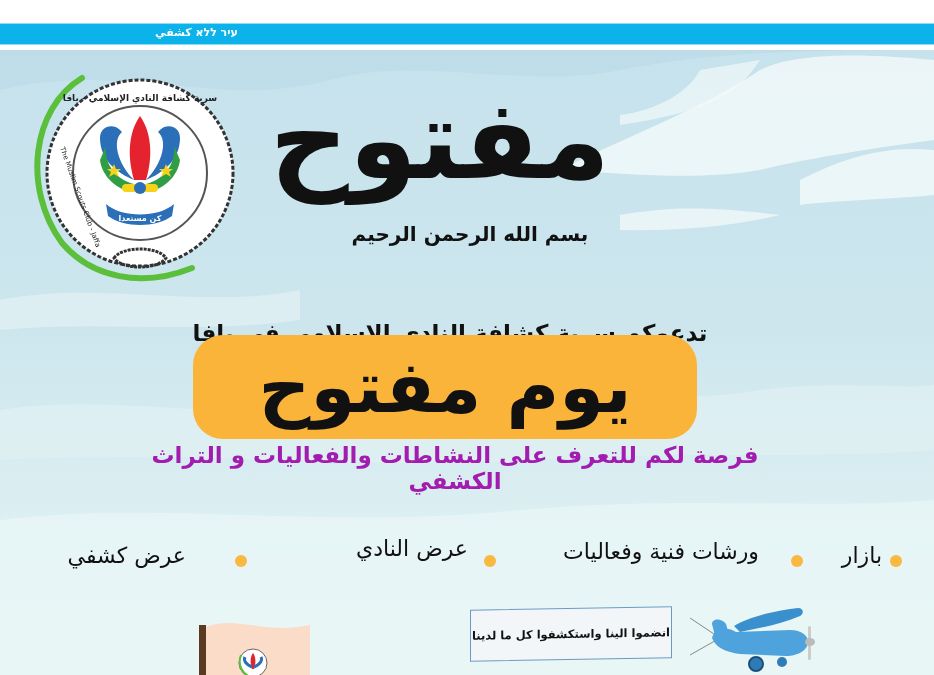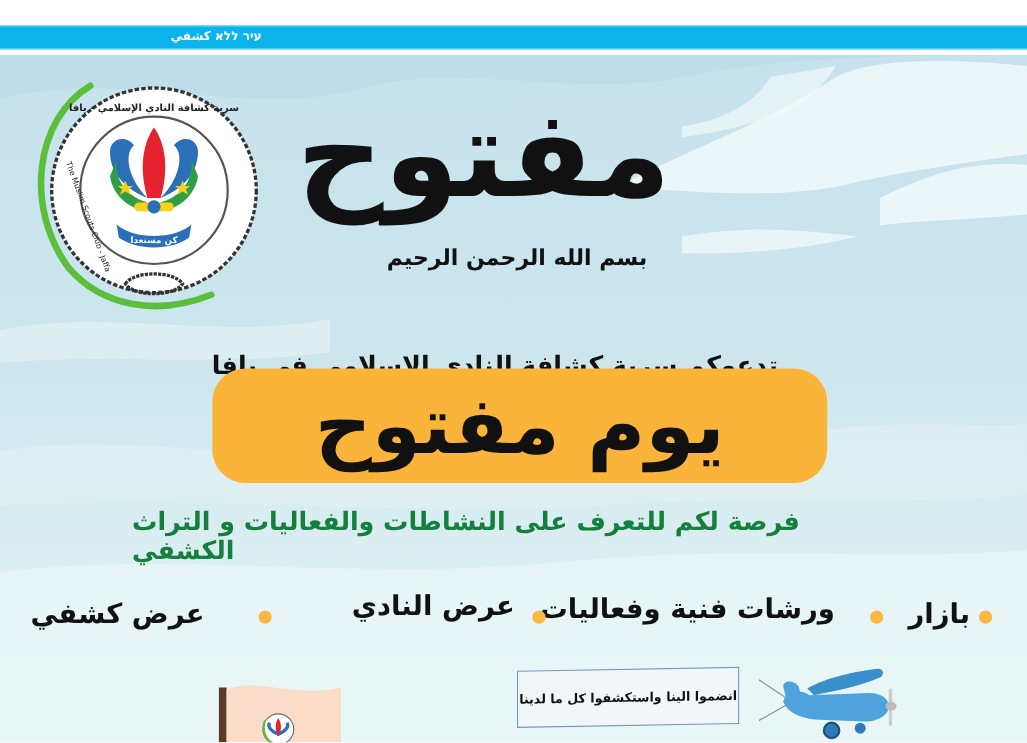--- a/index.html
+++ b/index.html
@@ -9,24 +9,24 @@
   .stripe-text{position:absolute;left:155px;top:23px;height:20px;line-height:20px;color:#fff;font-size:11px;font-weight:bold;direction:rtl;}
   .tlv{position:absolute;left:28px;top:8px;width:120px;height:40px;background:#fff;border-radius:0 20px 20px 0;}
   .tlv-text{position:absolute;left:6px;top:4px;font-size:8px;line-height:9px;font-weight:bold;color:#2b7fc4;text-align:right;width:38px;}
   .tlv-burst{position:absolute;left:50px;top:0px;width:60px;height:40px;}
   .scene{position:absolute;left:0;top:50px;width:934px;height:625px;background:linear-gradient(180deg,#c6e2ec 0%,#cde6ee 45%,#dceff2 75%,#e8f6f6 100%);overflow:hidden;}
   .cloud{position:absolute;}
   .logo{position:absolute;left:22px;top:68px;width:220px;height:220px;}
   .title{position:absolute;left:330px;top:70px;width:280px;text-align:center;font-family:"DejaVu Sans",sans-serif;font-size:110px;font-weight:bold;line-height:140px;color:#111;direction:rtl;}
   .basmala{position:absolute;left:320px;top:222px;width:300px;text-align:center;font-size:20px;font-weight:bold;color:#111;direction:rtl;}
   .invite{position:absolute;left:160px;top:278px;width:580px;text-align:center;font-size:23px;font-weight:bold;color:#111;direction:rtl;margin-top:42px;}
-  .pill{position:absolute;left:193px;top:335px;width:559px;height:104px;background:#fbb43a;border-radius:30px;display:flex;align-items:center;justify-content:center;}
+  .pill{position:absolute;left:193px;top:335px;width:504px;height:104px;background:#fbb43a;border-radius:30px;display:flex;align-items:center;justify-content:center;}
   .pill-text{font-size:72px;font-weight:bold;color:#111;direction:rtl;line-height:104px;}
-  .sub{position:absolute;left:120px;top:462px;width:670px;text-align:left;font-size:23px;font-weight:bold;color:#15803d;direction:rtl;}
-  .item{position:absolute;font-size:25px;color:#111;direction:rtl;white-space:nowrap;font-weight:bold;}
+  .sub{position:absolute;left:120px;top:442px;width:670px;text-align:center;font-size:23px;font-weight:bold;color:#a21caf;direction:rtl;}
+  .item{position:absolute;font-size:22px;color:#111;direction:rtl;white-space:nowrap;}
   .dot{position:absolute;width:12px;height:12px;border-radius:50%;background:#f9b840;}
   .banner{position:absolute;left:470px;top:608px;width:200px;height:50px;background:#f3f6f8;border:1px solid #6a9bc4;transform:skewY(-1deg);display:flex;align-items:center;justify-content:center;}
   .banner-text{font-size:11.5px;font-weight:bold;color:#111;direction:rtl;}
   .plane{position:absolute;left:690px;top:600px;width:130px;height:75px;}
   .flag{position:absolute;left:195px;top:615px;width:120px;height:60px;}
 </style>
 </head>
 <body>
 
 <div class="topbar">

